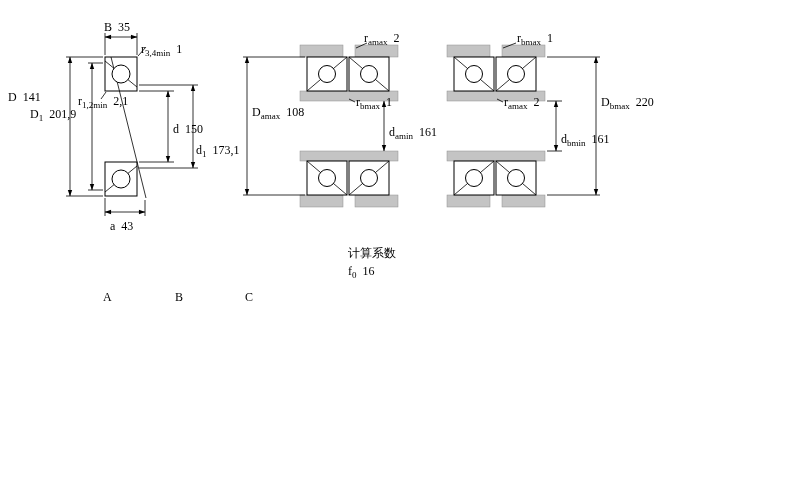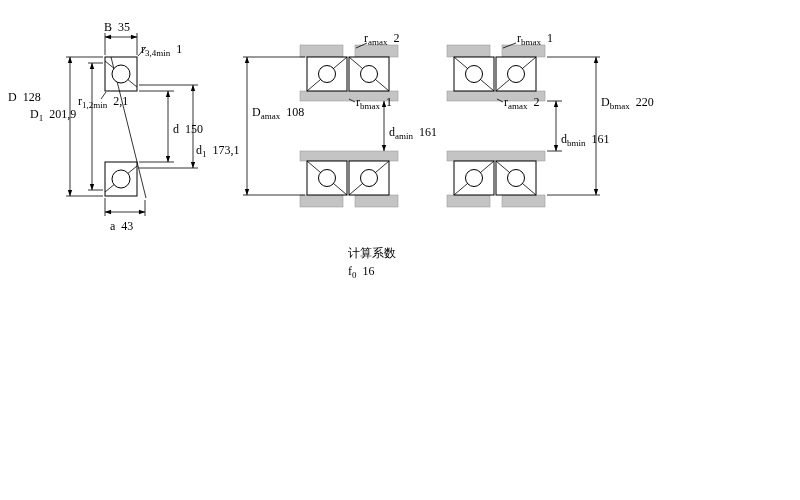--- a/index.html
+++ b/index.html
@@ -129,35 +129,38 @@
       <line class="thin" x1="547" y1="151" x2="562" y2="151"></line>
       <line class="dim" x1="556" y1="101" x2="556" y2="151" marker-start="url(#arr)" marker-end="url(#arr)"></line>
 
       <line class="thin" x1="516" y1="43" x2="503" y2="48"></line>
       <line class="thin" x1="503" y1="102" x2="497" y2="99"></line>
     </g>
   </svg>
 
   <div class="dim-label" style="left:104px;top:21px"><span>B</span><sub></sub><span class="val">35</span></div>
   <div class="dim-label" style="left:141px;top:43px"><span>r</span><sub>3,4min</sub><span class="val">1</span></div>
-  <div class="dim-label" style="left:8px;top:91px"><span>D</span><sub></sub><span class="val">128</span></div>
+  <div class="dim-label" style="left:8px;top:91px"><span>D</span><sub></sub><span class="val">141</span></div>
   <div class="dim-label" style="left:78px;top:95px"><span>r</span><sub>1,2min</sub><span class="val">2,1</span></div>
   <div class="dim-label" style="left:30px;top:108px"><span>D</span><sub>1</sub><span class="val">201,9</span></div>
   <div class="dim-label" style="left:173px;top:123px"><span>d</span><sub></sub><span class="val">150</span></div>
   <div class="dim-label" style="left:196px;top:144px"><span>d</span><sub>1</sub><span class="val">173,1</span></div>
   <div class="dim-label" style="left:110px;top:220px"><span>a</span><sub></sub><span class="val">43</span></div>
 
   <div class="dim-label" style="left:364px;top:32px"><span>r</span><sub>amax</sub><span class="val">2</span></div>
   <div class="dim-label" style="left:252px;top:106px"><span>D</span><sub>amax</sub><span class="val">108</span></div>
   <div class="dim-label" style="left:356px;top:96px"><span>r</span><sub>bmax</sub><span class="val">1</span></div>
   <div class="dim-label" style="left:389px;top:126px"><span>d</span><sub>amin</sub><span class="val">161</span></div>
 
   <div class="dim-label" style="left:517px;top:32px"><span>r</span><sub>bmax</sub><span class="val">1</span></div>
   <div class="dim-label" style="left:504px;top:96px"><span>r</span><sub>amax</sub><span class="val">2</span></div>
   <div class="dim-label" style="left:601px;top:96px"><span>D</span><sub>bmax</sub><span class="val">220</span></div>
   <div class="dim-label" style="left:561px;top:133px"><span>d</span><sub>bmin</sub><span class="val">161</span></div>
 
 
   <div class="txt" style="left:348px;top:247px">计算系数</div>
   <div class="dim-label" style="left:348px;top:265px"><span>f</span><sub>0</sub><span class="val">16</span></div>
 
+  <div class="txt" style="left:103px;top:291px">
+    <span class="cell w1">A</span><span class="cell w2">B</span><span class="cell">C</span>
+  </div>
 
 </div>
 
 </body></html>

